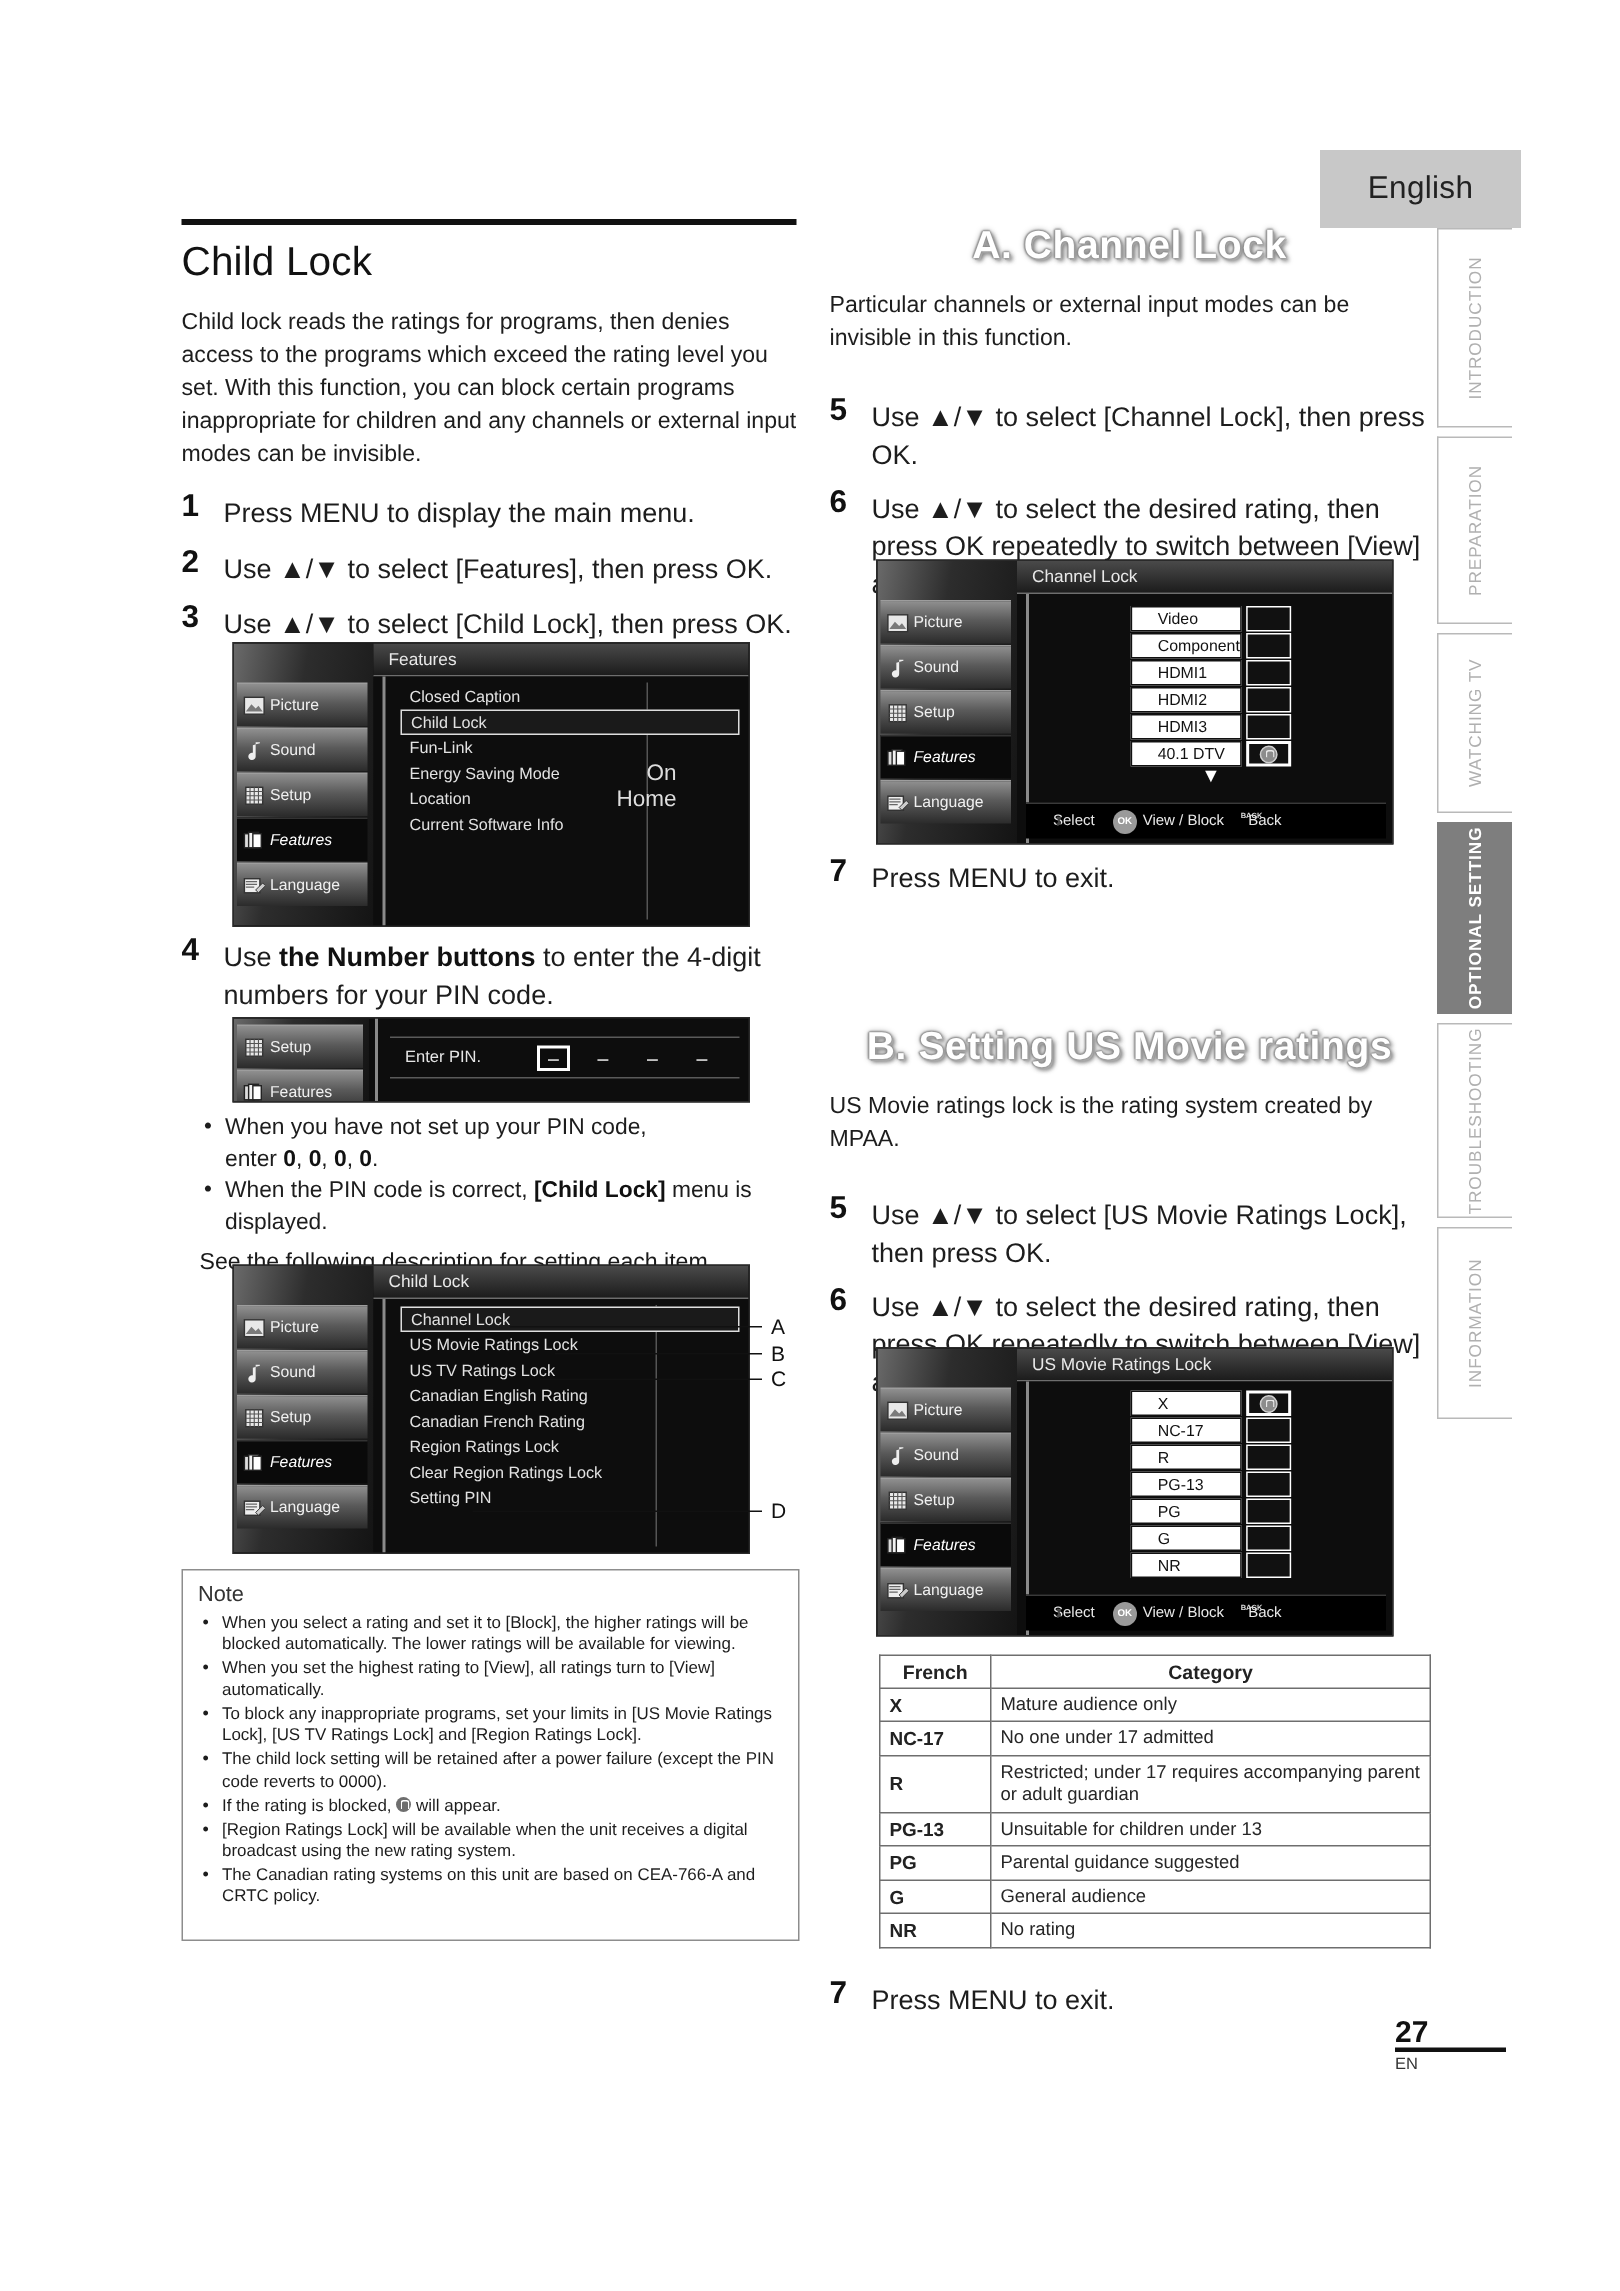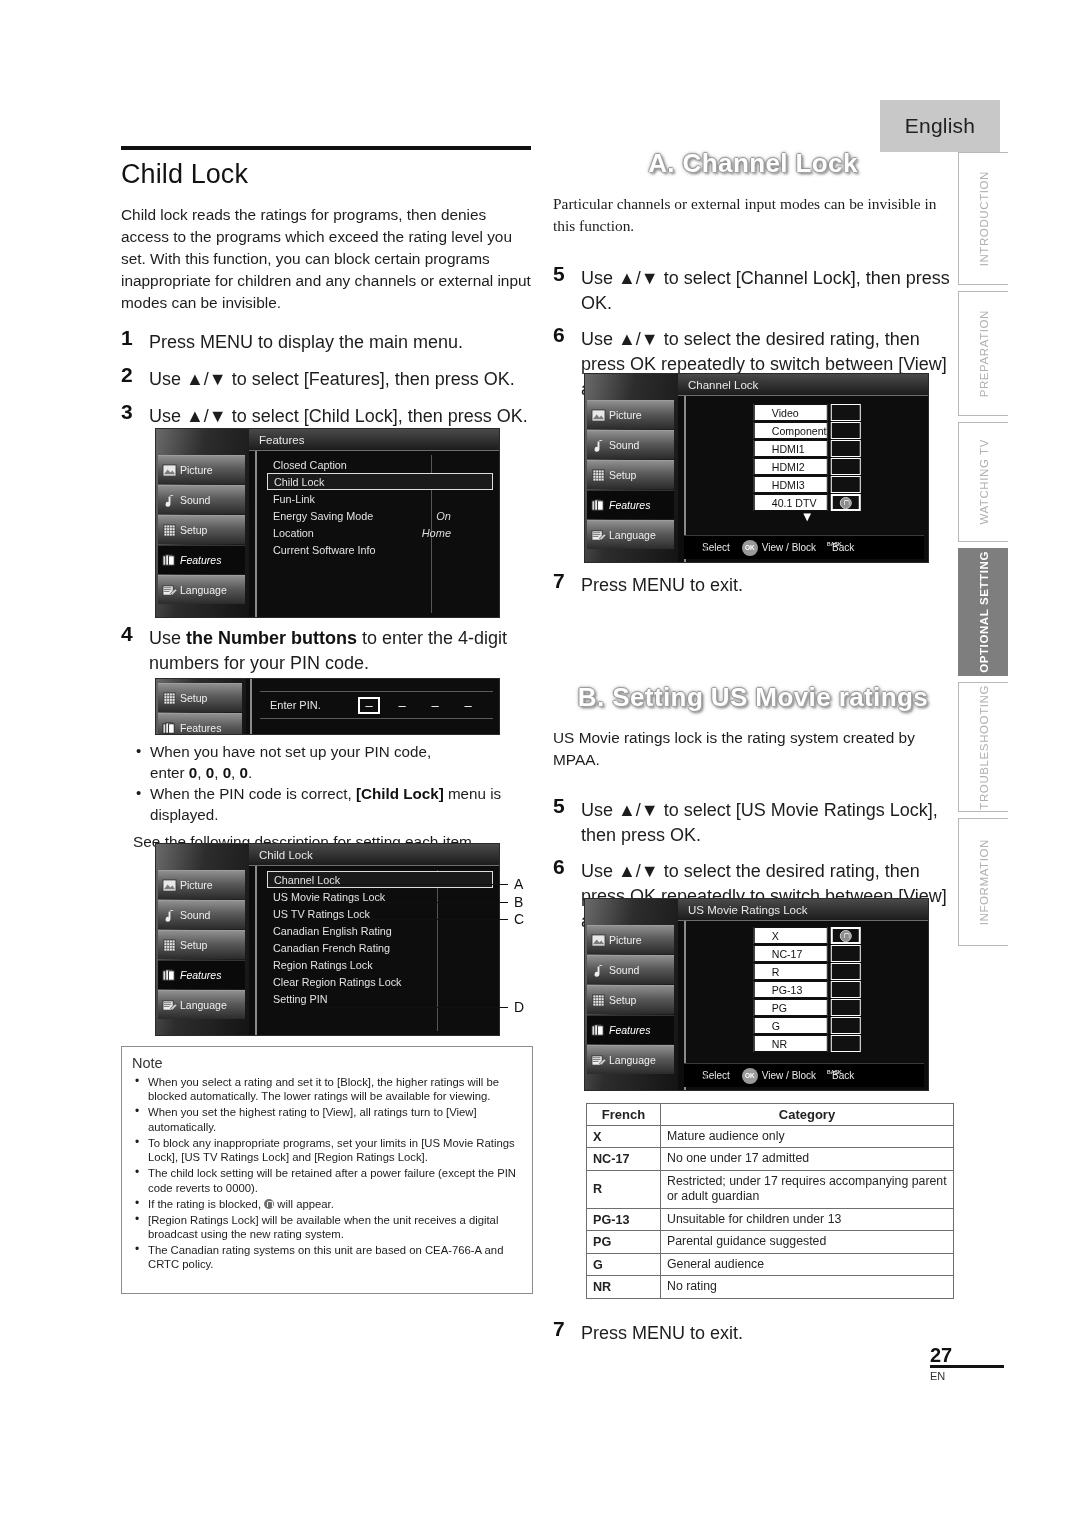--- a/index.html
+++ b/index.html
@@ -15,21 +15,21 @@
     overflow: hidden;
   }
 
   
   .page { position: absolute; inset: 0; }
 
   
   .lang-tab {
     position: absolute;
     left: 880px; top: 100px;
-    width: 120px; height: 52px;
+    width: 134px; height: 52px;
     background: #c8c8c8;
     display: flex; align-items: center; justify-content: center;
     font-size: 21px; color: #222;
     letter-spacing: .2px;
   }
   .side-tabs {
     position: absolute;
     left: 958px; top: 152px;
     width: 50px;
   }
@@ -202,21 +202,21 @@
     position: absolute; top: 4px; bottom: 4px; width: 1px; background: #555;
   }
   .osd-list { position: absolute; left: 18px; top: 5px; right: 6px; }
   .osd-row {
     display: flex; align-items: center;
     height: 17px; font-size: 10.8px; color: #e2e2e2; padding-left: 6px;
   }
   .osd-row.hi {
     border: 1px solid #dedede; background: #1a1a1a; height: 17px;
   }
-  .osd-val { position: absolute; right: 42px; font-size: 11px; font-style: italic; color: #ddd; }
+  .osd-val { position: absolute; right: 42px; font-size: 15px; color: #ddd; }
 
   
   .toggle-wrap { position: absolute; left: 50%; top: 8px; transform: translateX(-46%); }
   .toggle-row { display: flex; margin-bottom: 1px; }
   .toggle-name {
     width: 74px; height: 17px; background: #fff; color: #111;
     font-size: 10.6px; display: flex; align-items: center; padding-left: 17px;
     border: 1px solid #111;
   }
   .toggle-box {
@@ -554,21 +554,21 @@
         <li>To block any inappropriate programs, set your limits in [US Movie Ratings Lock], [US TV Ratings Lock] and [Region Ratings Lock].</li>
         <li>The child lock setting will be retained after a power failure (except the PIN code reverts to 0000).</li>
         <li>If the rating is blocked, <span class="lockglyph"></span> will appear.</li>
         <li>[Region Ratings Lock] will be available when the unit receives a digital broadcast using the new rating system.</li>
         <li>The Canadian rating systems on this unit are based on CEA-766-A and CRTC policy.</li>
       </ul>
   </div>
 
   <div class="col-right">
     <div class="banner">A. Channel Lock</div>
-    <p class="body" style="margin-bottom:26px;font-family:Liberation Serif, serif;">Particular channels or external input modes can be invisible in this function.</p>
+    <p class="body" style="margin-bottom:26px;">Particular channels or external input modes can be invisible in this function.</p>
 
     <div class="steps">
       <div class="step">
         <div class="step-num">5</div>
         <div class="step-text">Use ▲/▼ to select [Channel Lock], then press OK.</div>
       </div>
       <div class="step">
         <div class="step-num">6</div>
         <div class="step-text">Use ▲/▼ to select the desired rating, then press OK repeatedly to switch between [View] and [Block].</div>
       </div>

